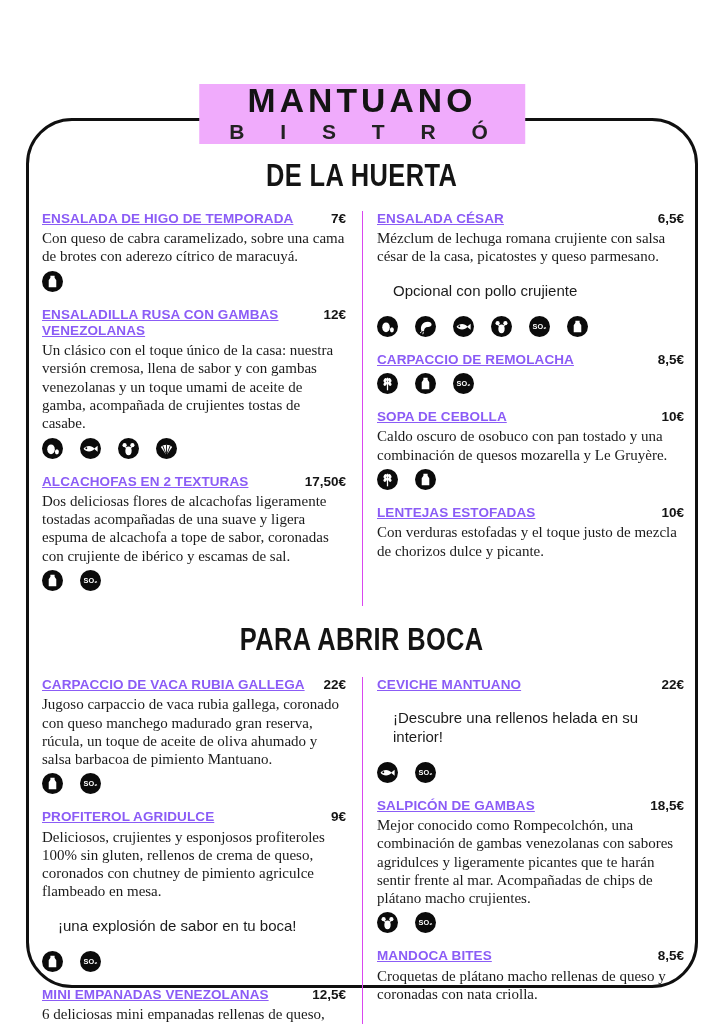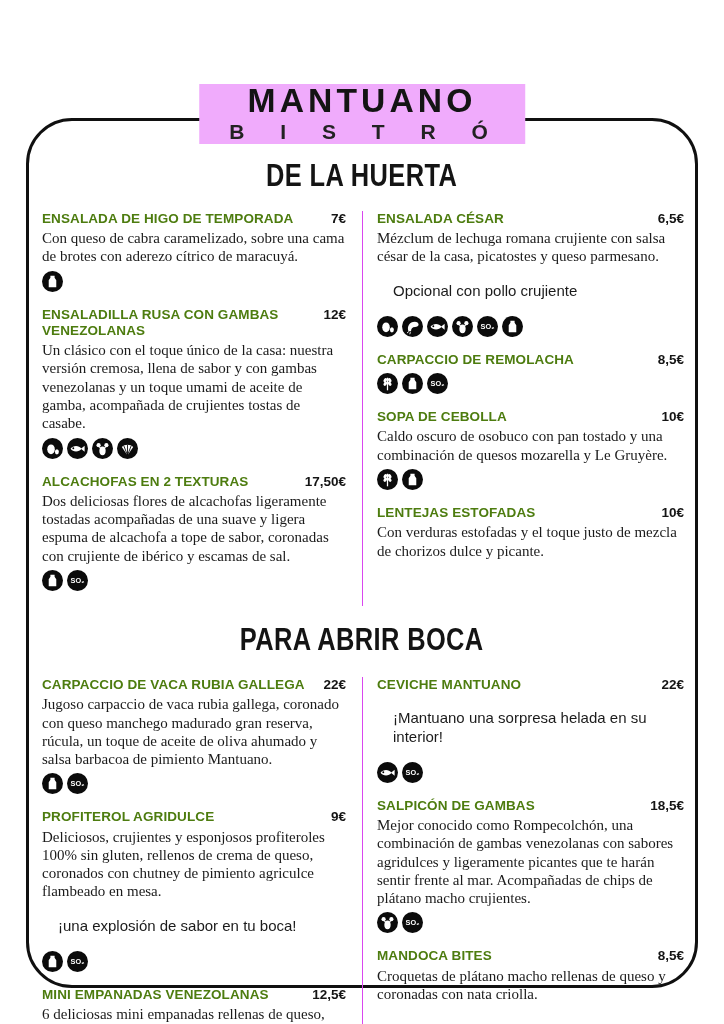--- a/index.html
+++ b/index.html
@@ -32,32 +32,32 @@
   .st-1{padding-top:42px;padding-bottom:20px;}
   .st-2{padding-top:18px;padding-bottom:22px;}
   .columns{display:flex;align-items:stretch;}
   .col{width:50%;box-sizing:border-box;padding:0 14px 0 14px;}
   .col-left{padding-left:16px;padding-right:16px;}
   .col-right{border-left:1px solid #d946ef;padding-left:14px;padding-right:14px;}
   .item{margin-bottom:15px;}
   .item-head{display:flex;justify-content:space-between;align-items:baseline;}
   .item-name{
     font-weight:bold;font-size:13.5px;letter-spacing:0.1px;line-height:1.2;
-    text-transform:uppercase;color:#4d7c0f;
+    text-transform:uppercase;color:#8b5cf6;text-decoration:underline;
   }
   .item-price{font-weight:bold;font-size:13.5px;white-space:nowrap;margin-left:8px;color:#141414;}
   .item-desc{
     font-family:"Liberation Serif",serif;font-size:15px;line-height:1.22;
     margin:2px 0 0 0;color:#1b1b1b;
   }
   .item-note{
     font-family:Liberation Sans, sans-serif;font-size:15px;line-height:1.22;
     margin:16px;color:#1b1b1b;
   }
-  .allergens{display:flex;gap:4px;margin-top:5px;}
+  .allergens{display:flex;gap:17px;margin-top:5px;}
   .allergen{width:21px;height:21px;display:block;}
 </style>
 </head>
 <body>
 
 <div class="frame"></div>
 
 <div class="logo">
   <div class="logo-name">MANTUANO</div>
   <div class="logo-sub">B I S T R Ó</div>
@@ -316,21 +316,21 @@
           </div>
           <p class="item-desc">6 deliciosas mini empanadas rellenas de queso, ternera mechada y guiso de pollo, acompañadas de salsas alioli y tártara.</p>
         </div>
       </div>
     <div class="col col-right" id="s1-right">
         <div class="item">
           <div class="item-head">
             <div class="item-name">CEVICHE MANTUANO</div>
             <div class="item-price">22€</div>
           </div>
-          <p class="item-note">¡Mantuano una sorpresa helada en su interior!</p>
+          <p class="item-note">¡Descubre una rellenos helada en su interior!</p>
           <div class="allergens">
             <span>
               <svg class="allergen" viewBox="0 0 20 20" xmlns="http://www.w3.org/2000/svg">
                 <circle cx="10" cy="10" r="10" fill="#0b0b0b"></circle>
                 <path fill="#fff" d="M3.4 10.2c2.4-3.4 8-3.4 10.4 0c-2.4 3.4-8 3.4-10.4 0z"></path>
                 <path fill="#fff" d="M13.2 10.2l3.6-2.8v5.6z"></path>
                 <circle fill="#000" cx="6" cy="9.7" r="0.9"></circle>
               </svg>
             </span>
             <span>

